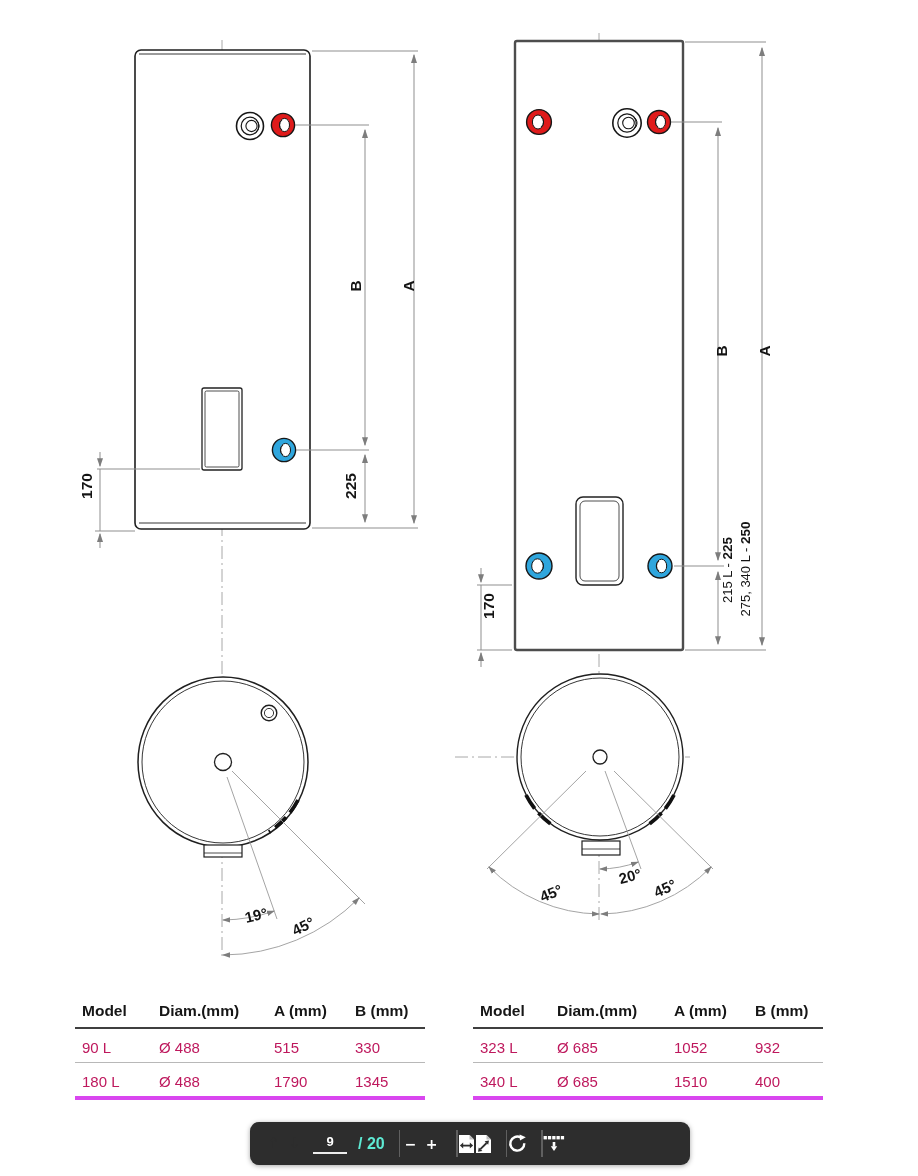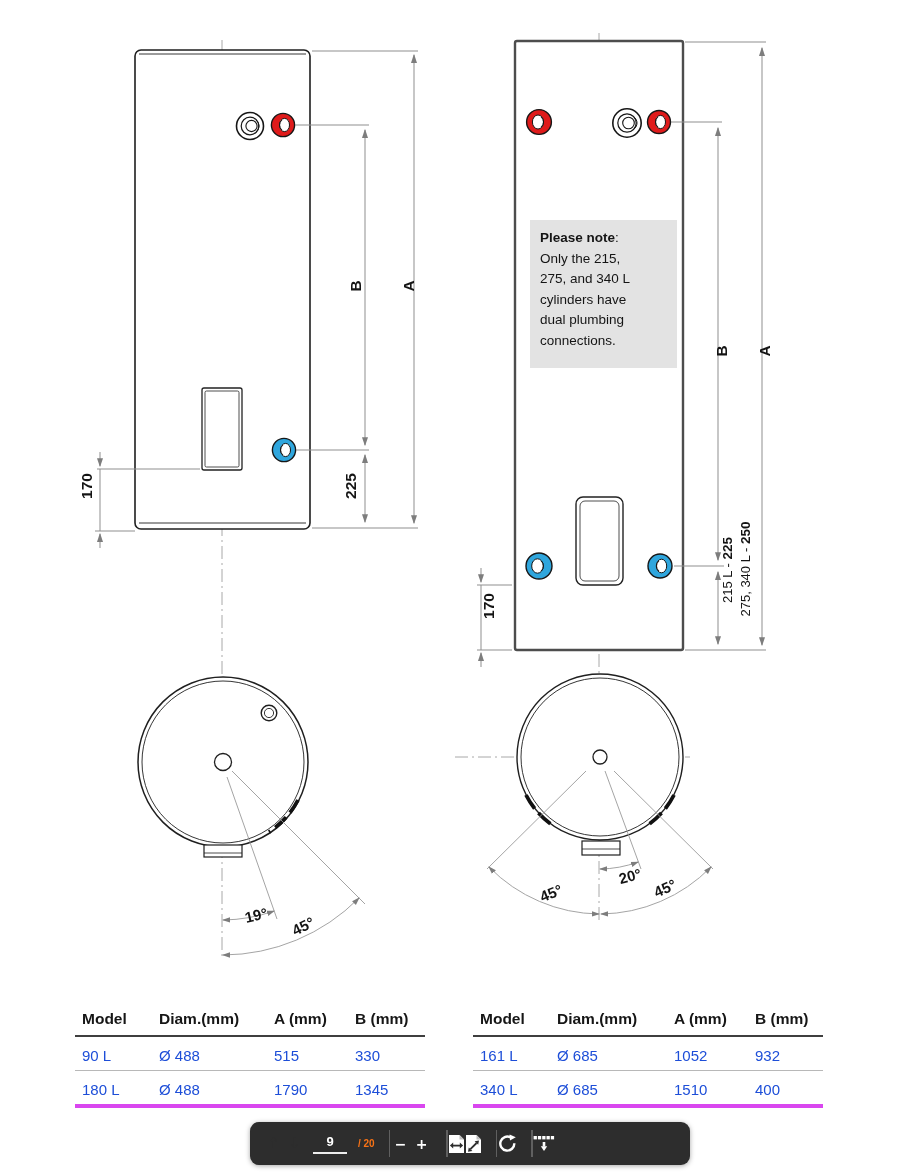--- a/index.html
+++ b/index.html
@@ -14,41 +14,41 @@
           transform:translate(-50%,-50%) rotate(-90deg);}
   .vlabel2 b{font-size:13.5px;}
   .alabel{position:absolute;font-weight:700;font-size:15px;color:#141414;white-space:nowrap;}
 
   
   .note{position:absolute;left:530px;top:220px;width:147px;height:148px;background:#e3e3e3;
         box-sizing:border-box;padding:8px 4px 0 10px;font-size:13.5px;line-height:20.6px;color:#151515;}
 
   
   .spec-table{position:absolute;top:1000px;width:350px;}
-  .spec-table table{border-collapse:collapse;width:100%;table-layout:fixed;margin-top:8px;}
+  .spec-table table{border-collapse:collapse;width:100%;table-layout:fixed;}
   .spec-table th{font-size:15.5px;font-weight:700;text-align:left;padding:2px 0 7px 7px;
                  border-bottom:2px solid #3f3f3f;color:#161616;white-space:nowrap;}
   .spec-table td{font-size:15px;padding:10px 0 6px 7px;border-bottom:1px solid #b8b8b8;
-                 color:#1d4ed8;white-space:nowrap;}
+                 color:#be185d;white-space:nowrap;}
   .spec-table tbody tr:last-child td{border-bottom:4px solid #d946ef;}
 
   
   .toolbar{position:absolute;left:250px;top:1122px;width:440px;height:43px;background:#2d2d2d;
            border-radius:9px;display:flex;align-items:center;box-sizing:border-box;
            padding-left:13px;box-shadow:0 1px 5px rgba(0,0,0,.35);z-index:10;}
   .toolbar button{background:none;border:none;padding:0;margin:0;cursor:pointer;display:flex;
                   align-items:center;justify-content:center;}
   .circle-solid{width:21px;height:21px;border-radius:50%;background:#fff;color:#2d2d2d;
                 font-weight:700;font-size:14px;line-height:21px;font-family:"DejaVu Sans",sans-serif;}
   .circle-ring{width:21px;height:21px;border-radius:50%;border:1.6px solid #fff;color:#fff;
                box-sizing:border-box;font-weight:700;font-size:14px;line-height:18px;
                font-family:"DejaVu Sans",sans-serif;}
   .page-box{width:34px;margin-left:8px;border-bottom:2px solid #ededed;color:#fff;font-weight:700;
             font-size:13px;text-align:center;padding-bottom:3px;}
-  .page-total{margin-left:11px;color:#f97316;font-weight:700;font-size:10px;white-space:pre;}
+  .page-total{margin-left:11px;color:#5eead4;font-weight:700;font-size:16px;white-space:pre;}
   .tb-div{width:1.5px;height:27px;background:#606060;margin-left:14px;}
   .ml10{margin-left:10px}.ml12{margin-left:12px}.ml13{margin-left:13px}
   .ml16{margin-left:16px}.ml17{margin-left:17px}.ml20{margin-left:20px}
 </style>
 </head>
 <body>
 
 <div id="stage">
 
   <svg class="linework" width="918" height="1000" viewBox="0 0 918 1000">
@@ -208,28 +208,20 @@
   <div class="vlabel2" style="left:745px;top:569px">
     <span>275, 340 L - </span><b>250</b>
   </div>
 
   <div class="alabel" style="left:256px;top:915px;transform:translate(-50%,-50%) rotate(-13deg)">19°</div>
   <div class="alabel" style="left:303px;top:926px;transform:translate(-50%,-50%) rotate(-26deg)">45°</div>
   <div class="alabel" style="left:630px;top:876px;transform:translate(-50%,-50%) rotate(-15deg)">20°</div>
   <div class="alabel" style="left:551px;top:893px;transform:translate(-50%,-50%) rotate(-22deg)">45°</div>
   <div class="alabel" style="left:665px;top:888px;transform:translate(-50%,-50%) rotate(-24deg)">45°</div>
 
-  <div class="note">
-    <div><b>Please note</b><span>:</span></div>
-    <div>Only the 215,</div>
-    <div>275, and 340 L</div>
-    <div>cylinders have</div>
-    <div>dual plumbing</div>
-    <div>connections.</div>
-  </div>
 
   <div class="spec-table" style="left:75px">
     <table>
       <colgroup>
           <col style="width:77px">
           <col style="width:115px">
           <col style="width:81px">
           <col style="width:77px">
         </colgroup>
       <thead>
@@ -268,21 +260,21 @@
       <thead>
           <tr>
         <th>Model</th>
         <th>Diam.(mm)</th>
         <th>A (mm)</th>
         <th>B (mm)</th>
       </tr>
         </thead>
       <tbody>
         <tr>
-          <td>161 L</td>
+          <td>323 L</td>
           <td>Ø 685</td>
           <td>1052</td>
           <td>932</td>
           </tr>
         <tr>
           <td>340 L</td>
           <td>Ø 685</td>
           <td>1510</td>
           <td>400</td>
           </tr>

